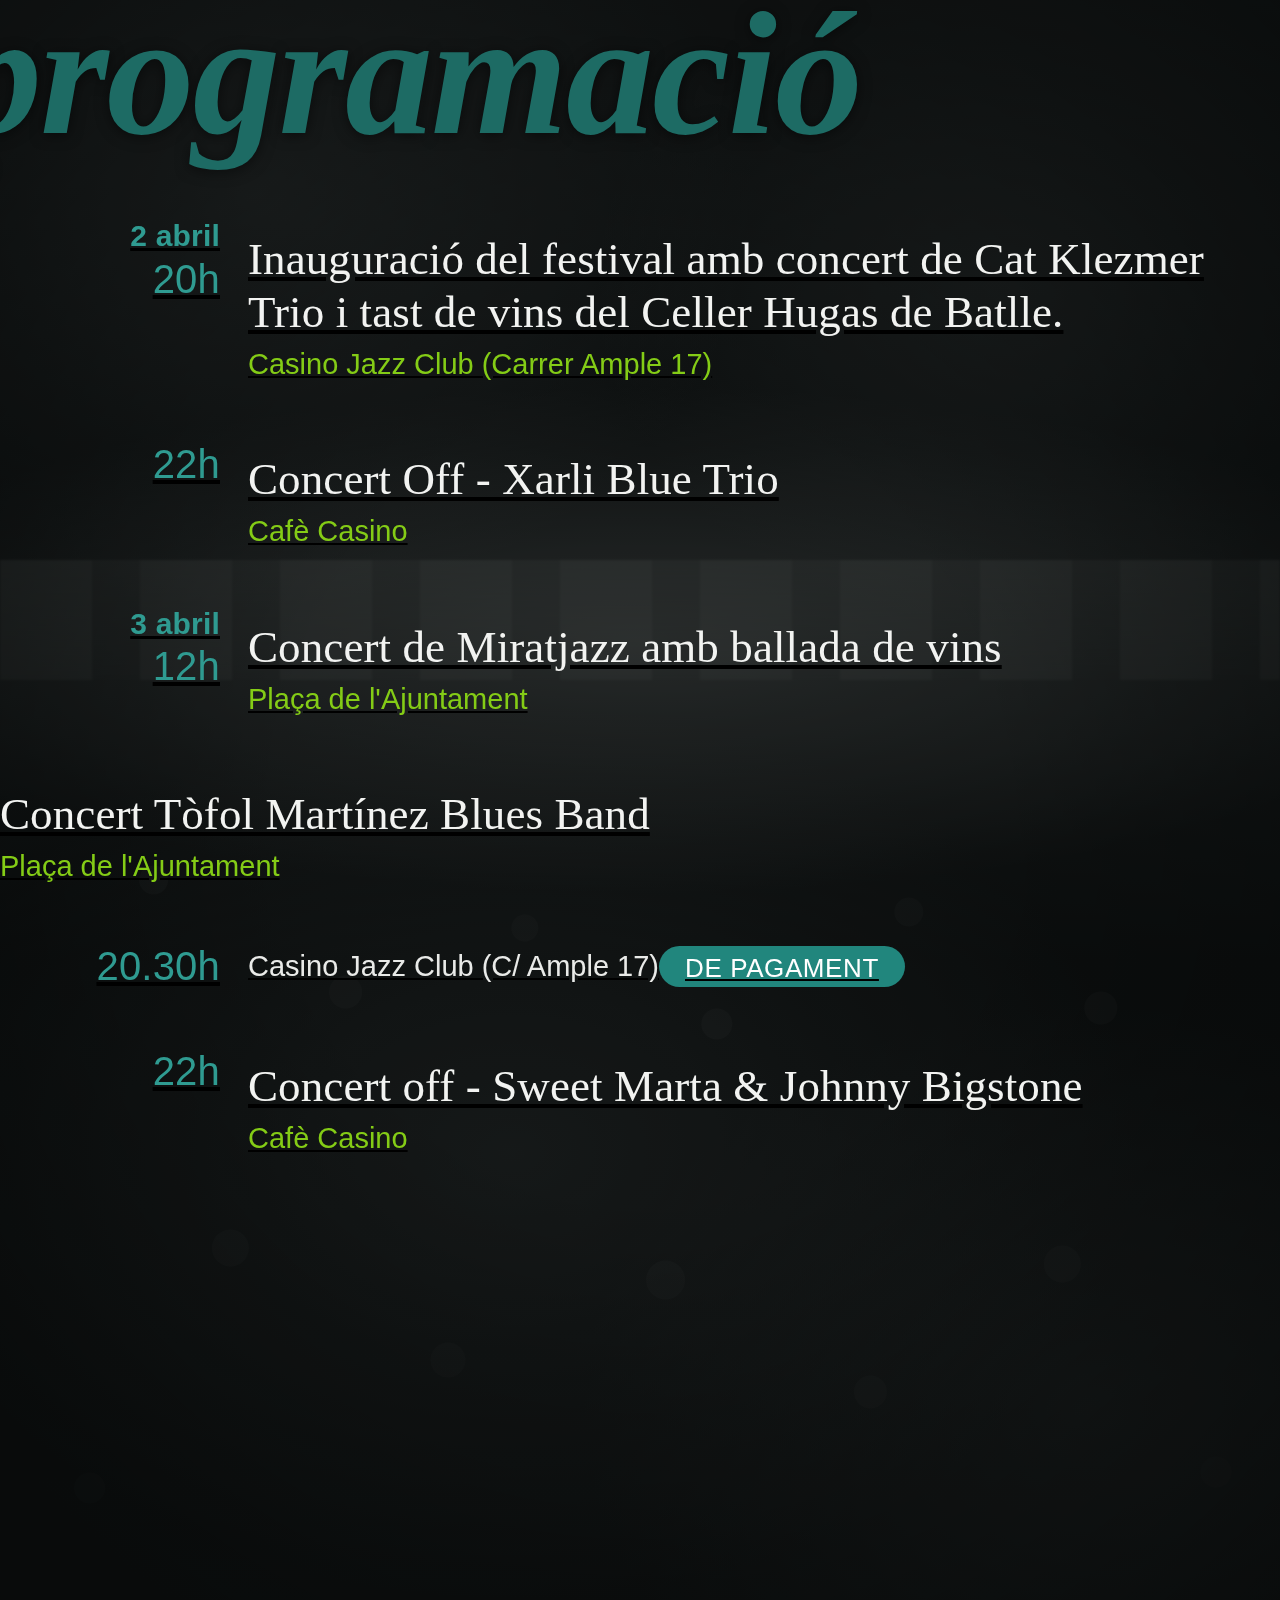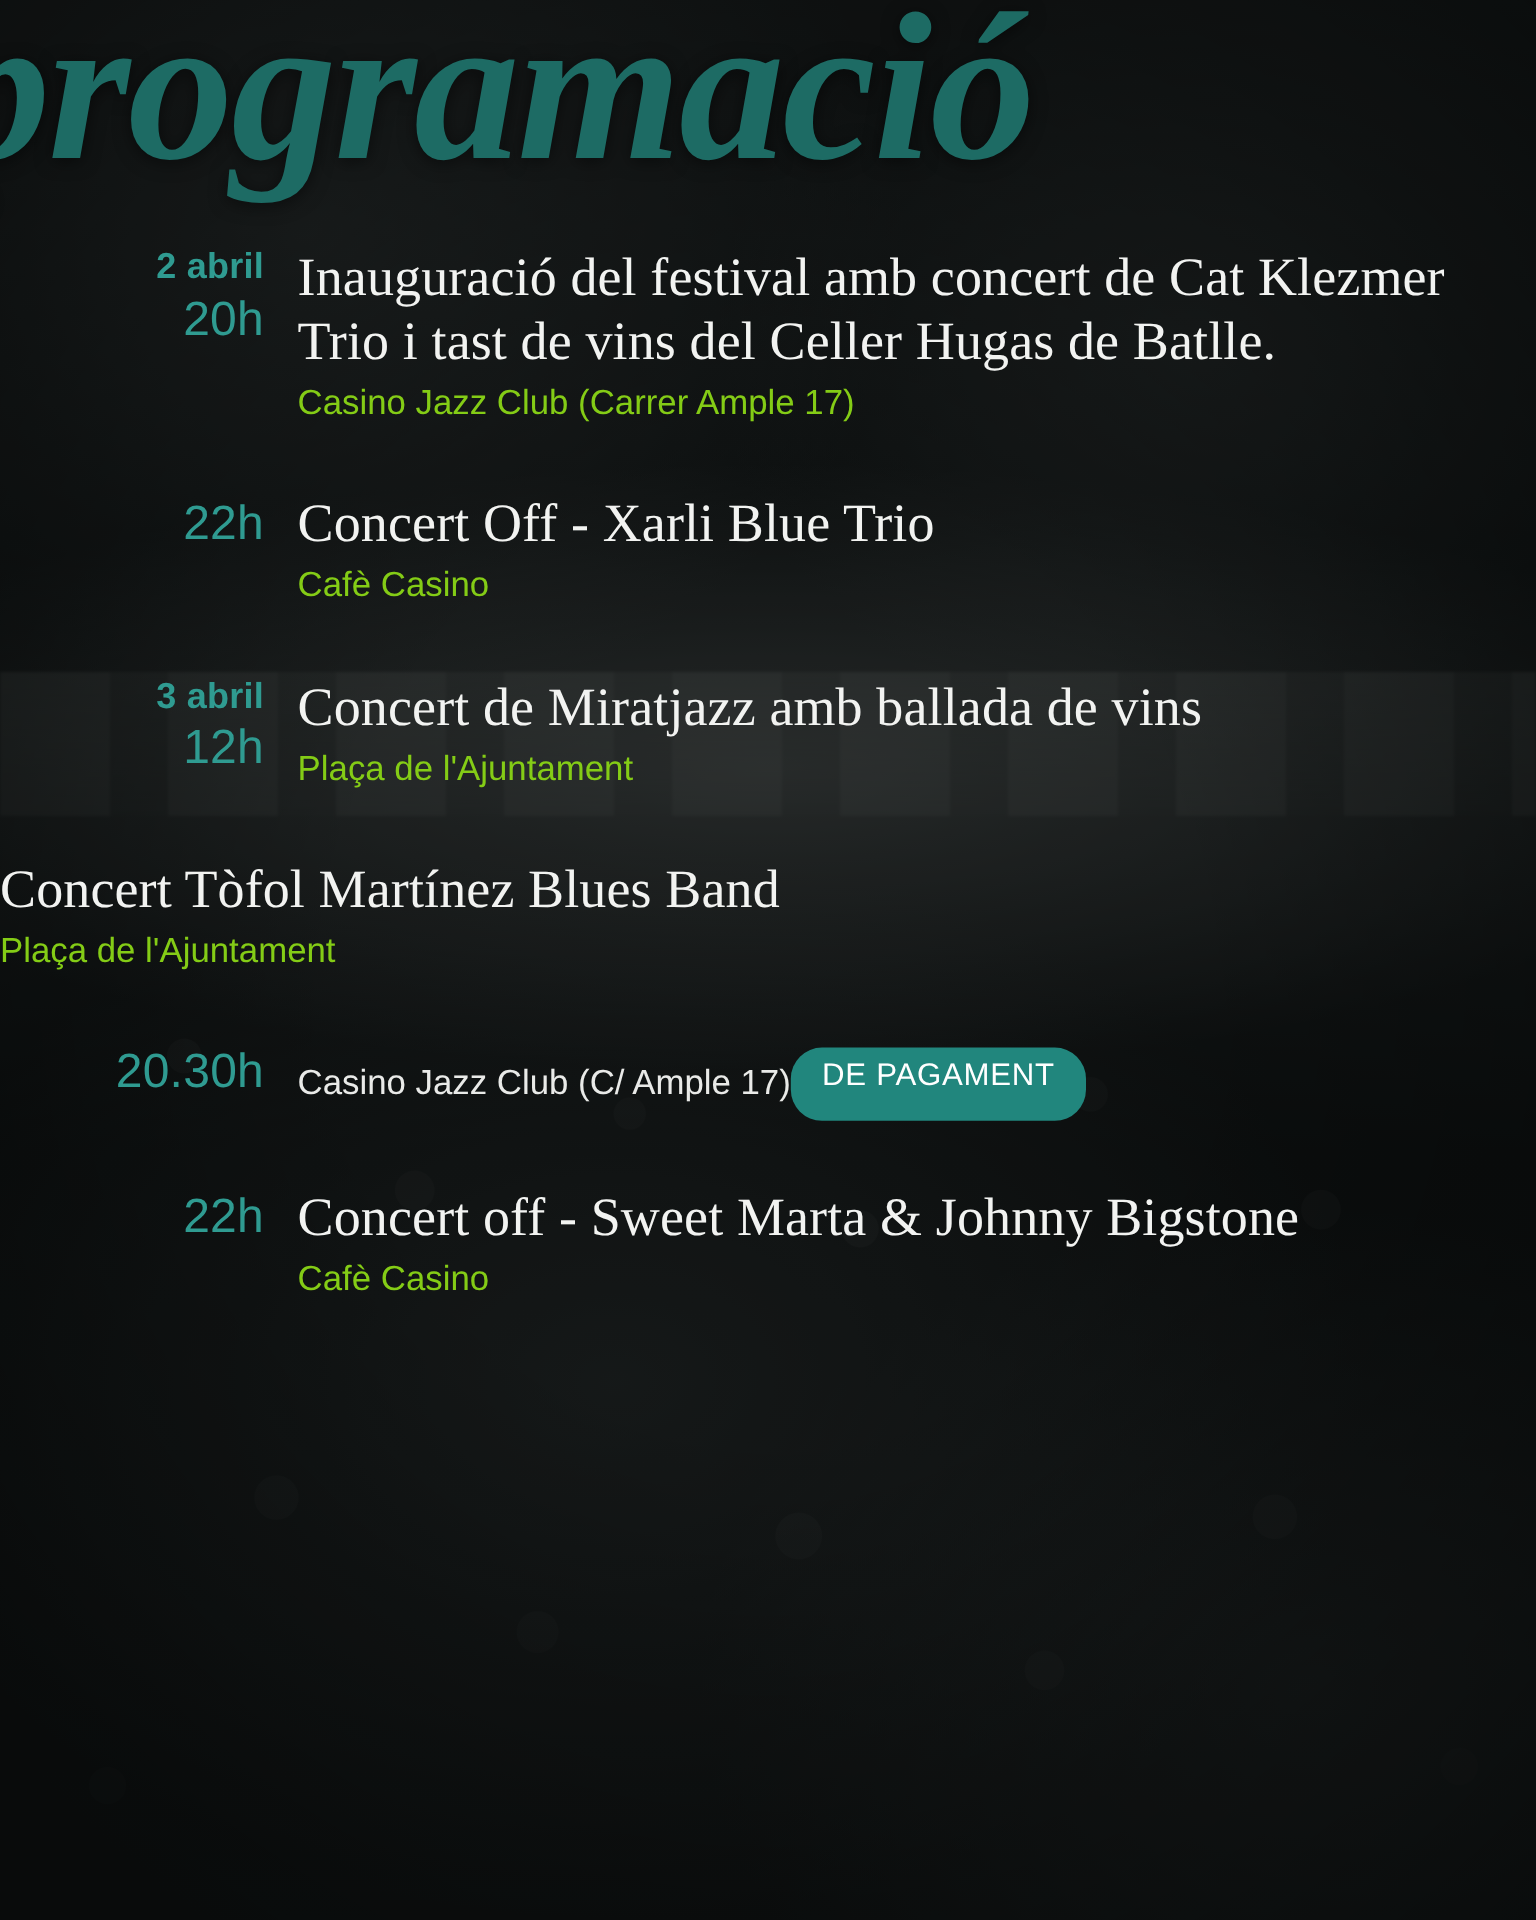--- a/index.html
+++ b/index.html
@@ -91,25 +91,26 @@
     letter-spacing: -2px;
     color: #1d6b64;
     white-space: nowrap;
     line-height: 1.05;
     text-shadow: 0 2px 14px rgba(0,0,0,0.5);
   }
 
   
   .schedule {
     position: absolute;
-    top: 205px;
+    top: 218px;
     left: 0;
     width: 1280px;
     padding: 0 40px 0 0;
     box-sizing: border-box;
+    text-decoration: underline;
   }
 
   .event {
     display: flex;
     align-items: flex-start;
     margin-bottom: 54px;
   }
   .event.tight { margin-bottom: 40px; }
 
   .when {
@@ -141,20 +142,21 @@
     flex: 1 1 auto;
     min-width: 0;
   }
   .title {
     font-family: "Liberation Serif", "DejaVu Serif", serif;
     font-weight: 400;
     font-size: 45px;
     line-height: 1.18;
     color: #f2f3f1;
     letter-spacing: 0.1px;
+    margin-top: 15px;
   }
   .venue {
     font-family: "Liberation Sans", sans-serif;
     font-size: 29px;
     font-weight: 400;
     color: #84cc16;
     line-height: 1.35;
     margin-top: 6px;
   }
   .venue-inline {
@@ -168,21 +170,21 @@
     margin-top: 6px;
     flex-wrap: wrap;
   }
   .badge {
     display: inline-block;
     background: #21867d;
     color: #ffffff;
     font-family: "Liberation Sans", sans-serif;
     font-size: 26px;
     letter-spacing: 0.6px;
-    padding: 9px 26px 26px;
+    padding: 9px 26px 6px;
     border-radius: 26px;
     line-height: 1;
   }
   .title-with-inline {
     display: block;
   }
 </style>
 </head>
 <body>
 

